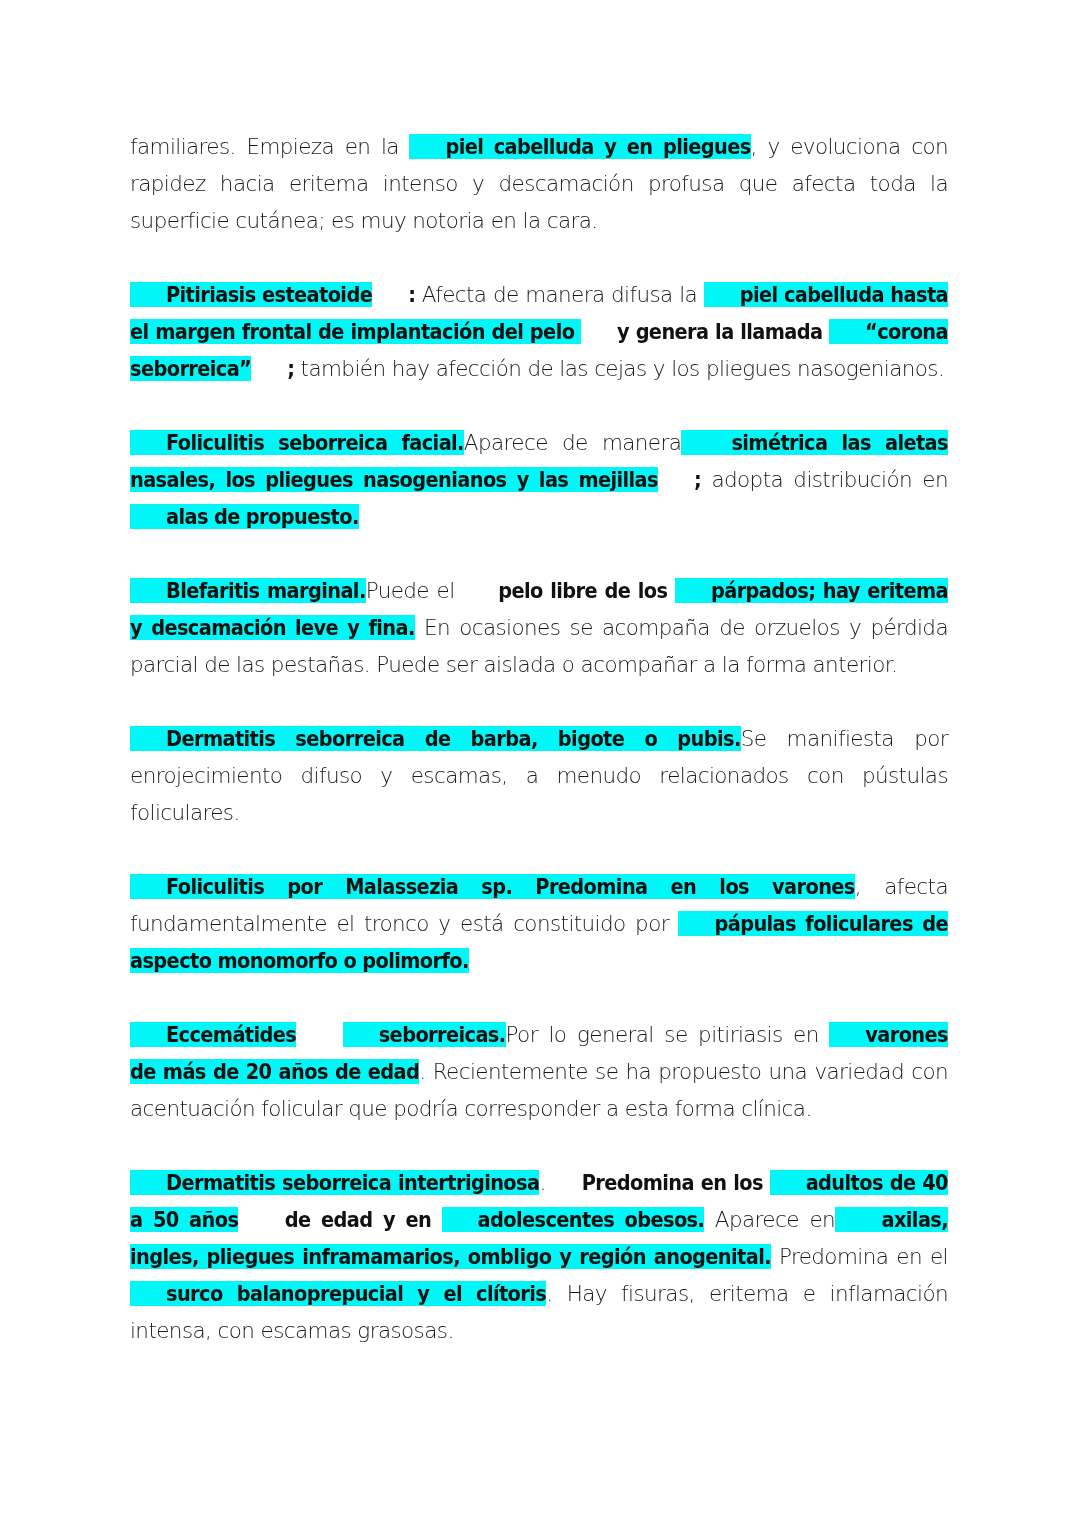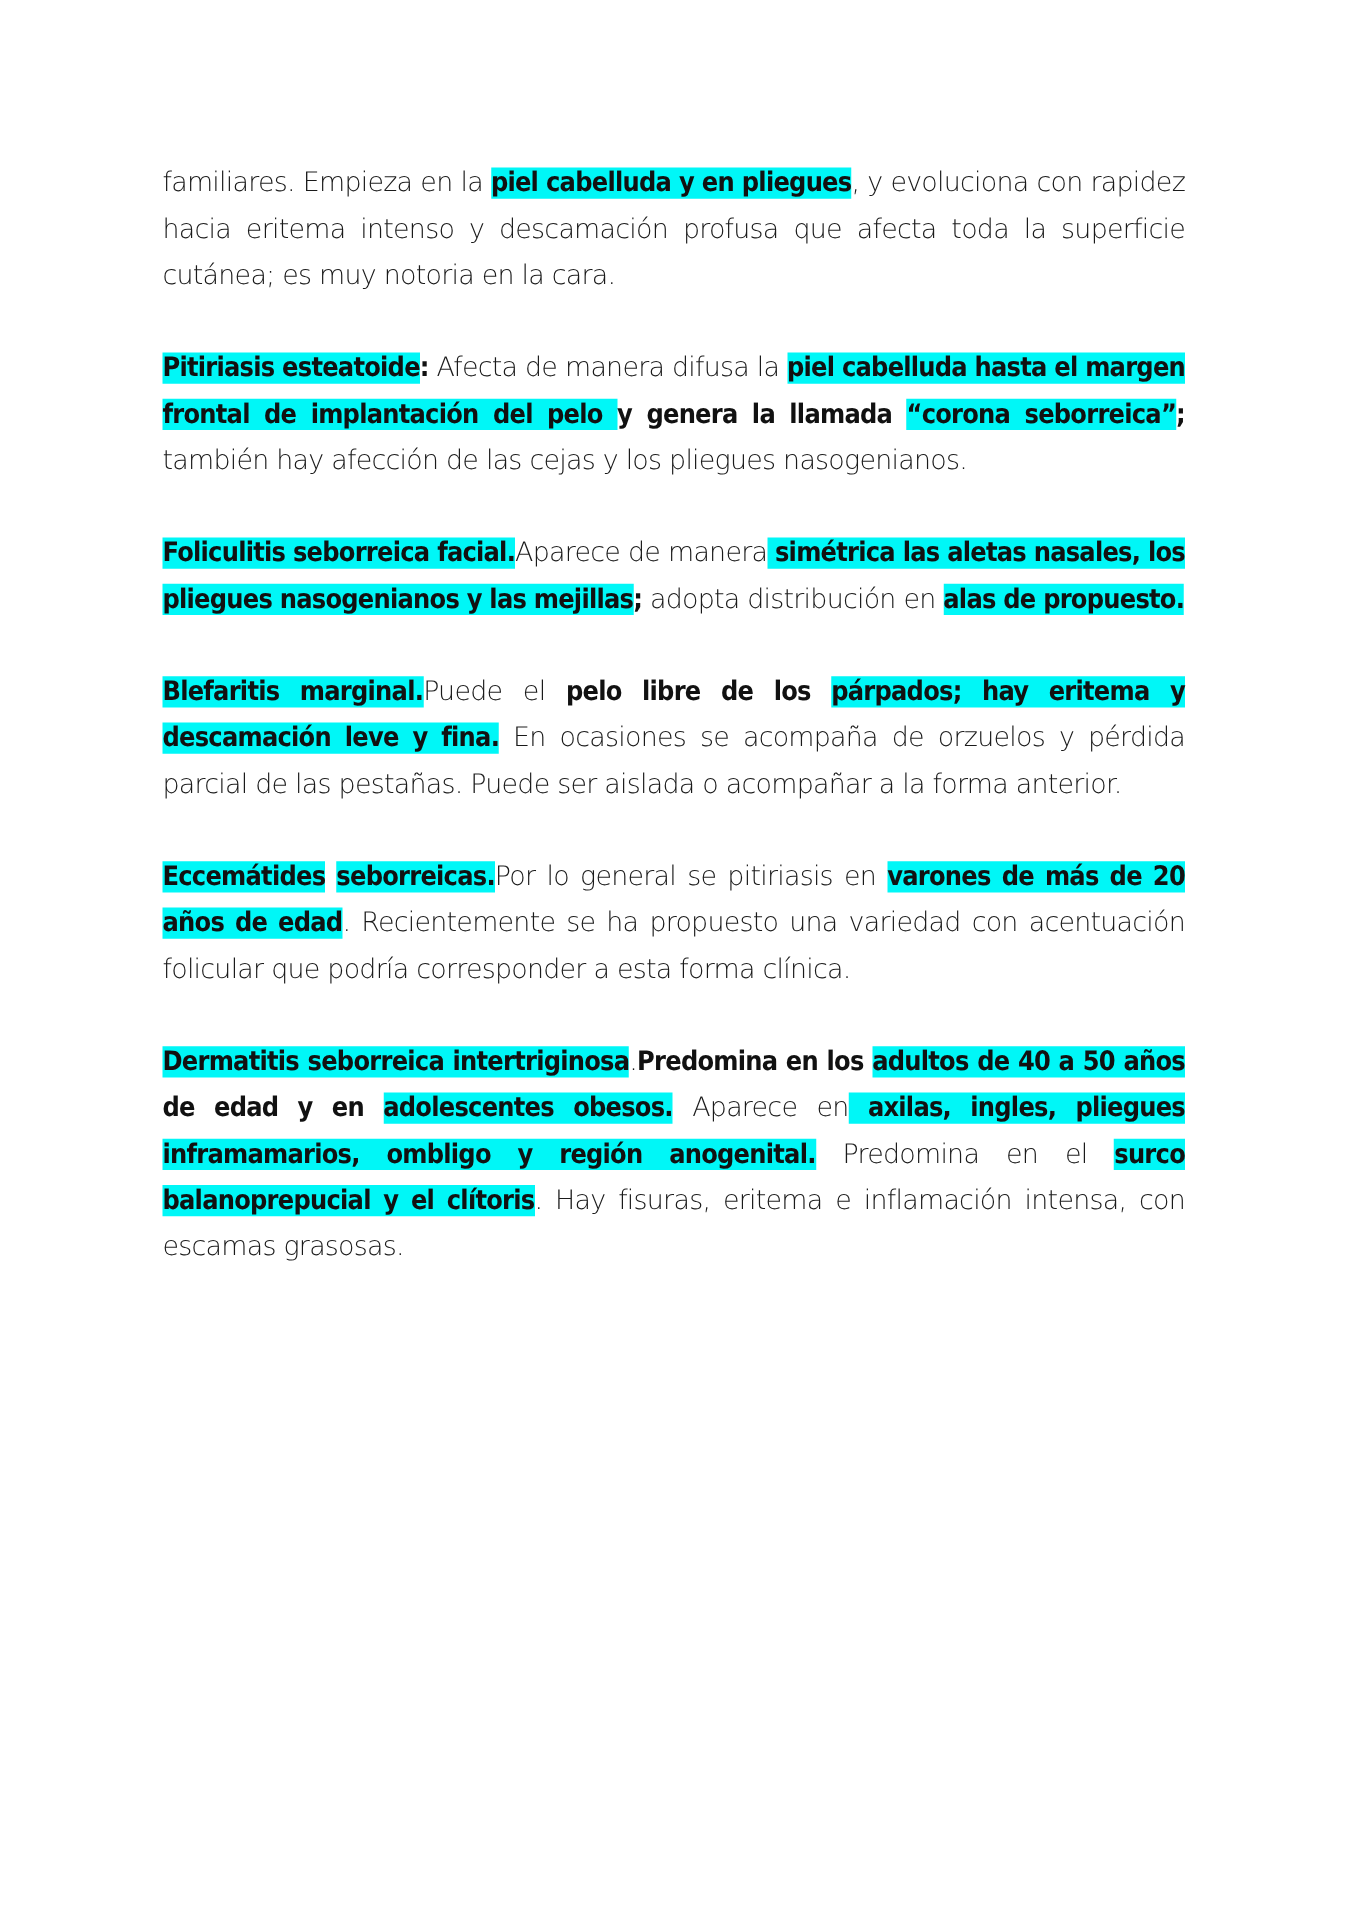--- a/index.html
+++ b/index.html
@@ -24,26 +24,28 @@
   .para {
     margin: 0 0 37px 0;
     font-size: 21.5px;
     line-height: 37px;
     text-align: justify;
     letter-spacing: -0.6px;
     font-stretch: condensed;
     font-weight: 300;
   }
   .run { }
-  .run.b { font-weight: 700; color: #111111; }
+  .run.b { font-weight: 700; color: #111111; padding-left: 36px; }
   .run.h { background: #00f7f7; }
 </style>
 </head>
 <body>
 
 <div class="page" id="doc">
     <p class="para"><span class="run">familiares. Empieza en la </span><span class="run b h">piel cabelluda y en pliegues</span><span class="run">, y evoluciona con rapidez hacia eritema intenso y descamación profusa que afecta toda la superficie cutánea; es muy notoria en la cara.</span></p>
     <p class="para"><span class="run b h">Pitiriasis esteatoide</span><span class="run b">:</span><span class="run"> Afecta de manera difusa la </span><span class="run b h">piel cabelluda hasta el margen frontal de implantación del pelo </span><span class="run b">y genera la llamada </span><span class="run b h">“corona seborreica”</span><span class="run b">;</span><span class="run"> también hay afección de las cejas y los pliegues nasogenianos.</span></p>
     <p class="para"><span class="run b h">Foliculitis seborreica facial.</span><span class="run">Aparece de manera</span><span class="run b h"> simétrica las aletas nasales, los pliegues nasogenianos y las mejillas</span><span class="run b">;</span><span class="run"> adopta distribución en </span><span class="run b h">alas de propuesto.</span></p>
     <p class="para"><span class="run b h">Blefaritis marginal.</span><span class="run">Puede el </span><span class="run b">pelo libre de los </span><span class="run b h">párpados; hay eritema y descamación leve y fina.</span><span class="run"> En ocasiones se acompaña de orzuelos y pérdida parcial de las pestañas. Puede ser aislada o acompañar a la forma anterior.</span></p>
+    <p class="para"><span class="run b h">Dermatitis seborreica de barba, bigote o pubis.</span><span class="run">Se manifiesta por enrojecimiento difuso y escamas, a menudo relacionados con pústulas foliculares.</span></p>
+    <p class="para"><span class="run b h">Foliculitis por Malassezia sp. Predomina en los varones</span><span class="run">, afecta fundamentalmente el tronco y está constituido por </span><span class="run b h">pápulas foliculares de aspecto monomorfo o polimorfo.</span></p>
     <p class="para"><span class="run b h">Eccemátides</span><span class="run b"> </span><span class="run b h">seborreicas.</span><span class="run">Por lo general se pitiriasis en </span><span class="run b h">varones de más de 20 años de edad</span><span class="run">. Recientemente se ha propuesto una variedad con acentuación folicular que podría corresponder a esta forma clínica.</span></p>
     <p class="para"><span class="run b h">Dermatitis seborreica intertriginosa</span><span class="run">.</span><span class="run b">Predomina en los </span><span class="run b h">adultos de 40 a 50 años</span><span class="run b"> de edad y en </span><span class="run b h">adolescentes obesos.</span><span class="run"> Aparece en</span><span class="run b h"> axilas, ingles, pliegues inframamarios, ombligo y región anogenital.</span><span class="run"> Predomina en el </span><span class="run b h">surco balanoprepucial y el clítoris</span><span class="run">. Hay fisuras, eritema e inflamación intensa, con escamas grasosas.</span></p>
   </div>
 
 </body></html>

